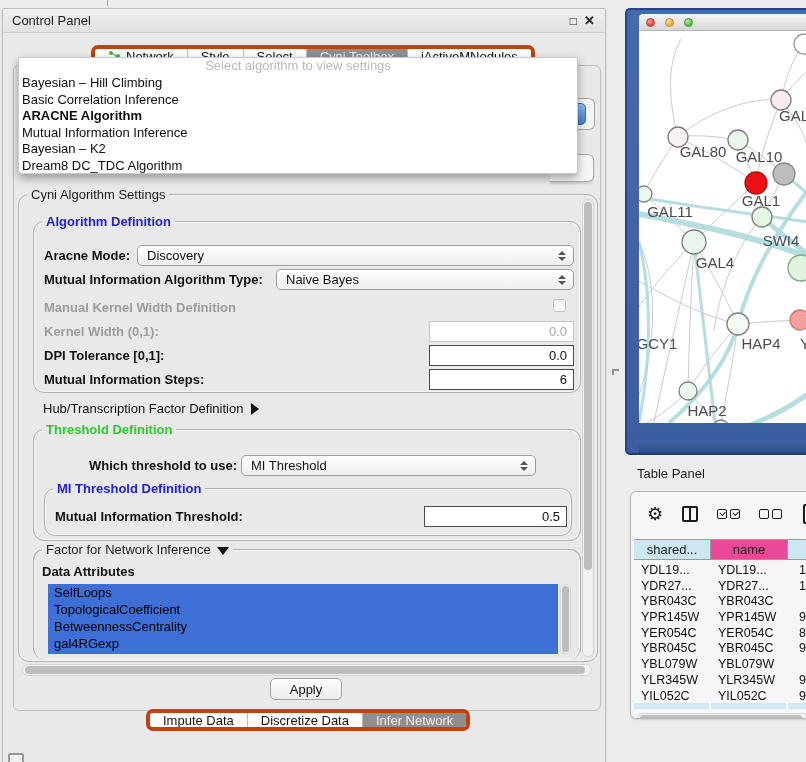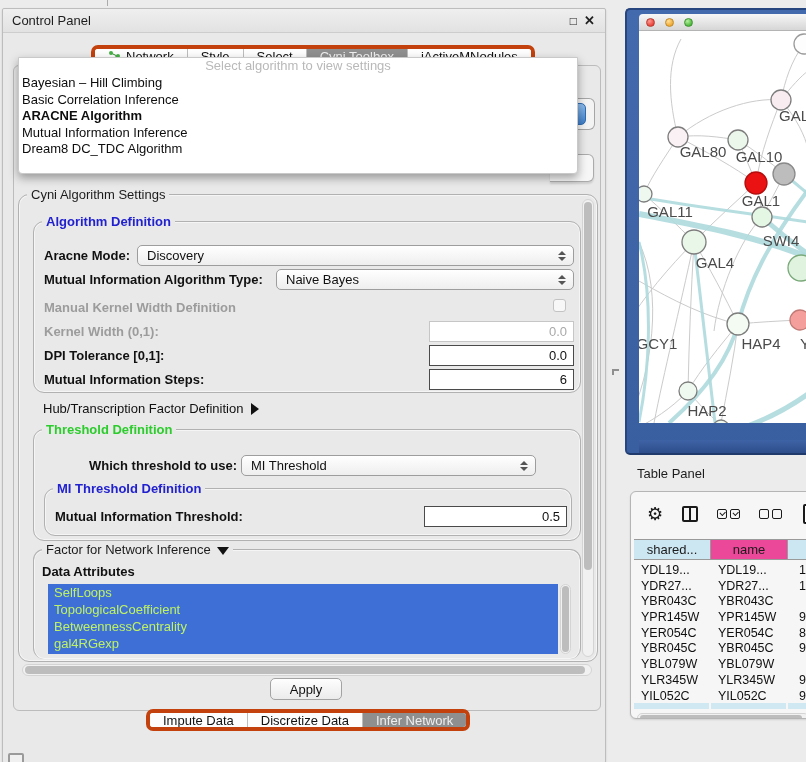--- a/index.html
+++ b/index.html
@@ -88,21 +88,21 @@
   .tri-right { display:inline-block; width:0; height:0; border-top:6px solid transparent;
     border-bottom:6px solid transparent; border-left:8px solid #111; margin-left:8px;
     vertical-align:middle; }
   .tri-down { display:inline-block; width:0; height:0; border-left:6px solid transparent;
     border-right:6px solid transparent; border-top:8px solid #111; margin-left:6px;
     vertical-align:middle; }
 
   
   .src-list { position:absolute; left:14px; top:34px; width:510px; height:70px;
     background:#3e6fd6; overflow:hidden; }
-  .src-list .item { height:17px; line-height:17px; font-size:13px; color:#bef264; padding-left:6px; }
+  .src-list .item { height:17px; line-height:17px; font-size:13px; color:#000000; padding-left:6px; }
   .src-vscroll { left:526px; top:34px; width:11px; height:70px; }
   .src-vscroll .thumb { top:1px; height:66px; }
 
   .apply-btn { position:absolute; left:256px; top:612px; width:72px; height:22px;
     background:linear-gradient(#fefefe,#ebebeb); border:1px solid #a3a3a3; border-radius:5px;
     font-size:13px; color:#111; display:flex; align-items:center; justify-content:center; }
 
   
   .split-handle { position:absolute; left:612px; top:369px; width:7px; height:6px;
     border-left:2px solid #8f8f8f; border-top:2px solid #8f8f8f; }
@@ -321,20 +321,21 @@
         </div>
       </div>
   </div>
 
   <div class="algo-popup">
     <div class="placeholder">Select algorithm to view settings</div>
   <div class="item">Bayesian – Hill Climbing</div>
       <div class="item">Basic Correlation Inference</div>
       <div class="item bold">ARACNE Algorithm</div>
       <div class="item">Mutual Information Inference</div>
+      <div class="item">Bayesian – K2</div>
       <div class="item">Dream8 DC_TDC Algorithm</div>
     </div>
 
   <div class="split-handle"></div>
 
   <div class="net-frame">
     <div class="net-titlebar">
       <span class="tl red" style="margin-left:0;"></span>
       <span class="tl yellow"></span>
       <span class="tl green"></span>

